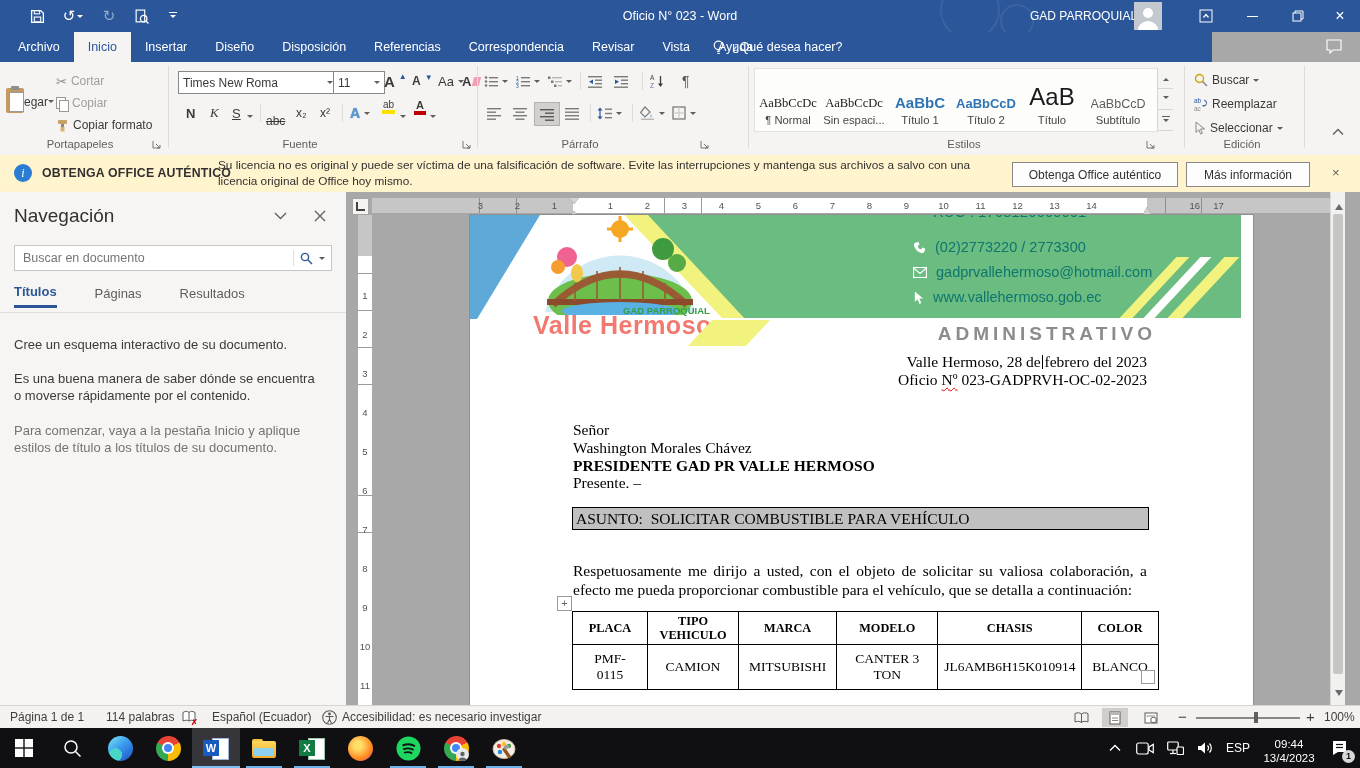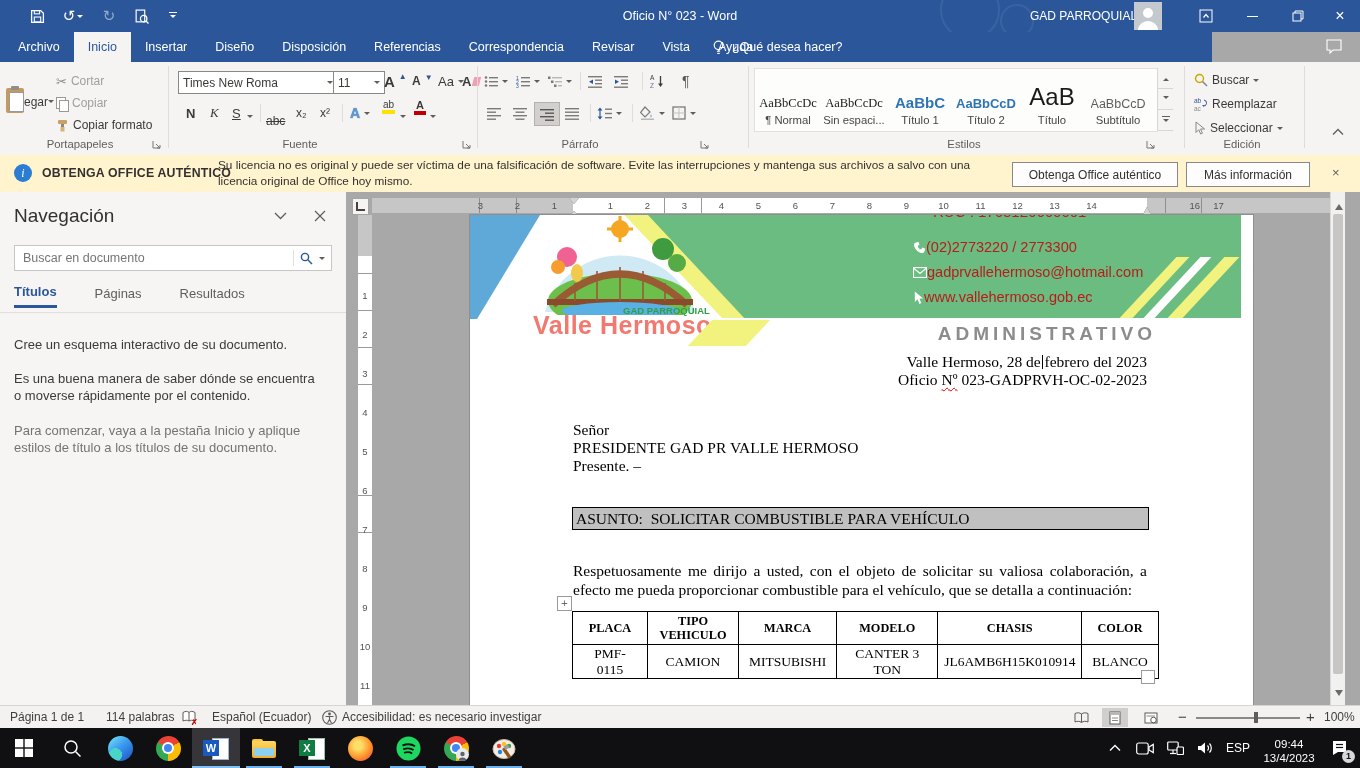--- a/index.html
+++ b/index.html
@@ -53,21 +53,21 @@
   .ntab{font-size:13px;color:#605e5c;margin-right:38px;padding-bottom:6px}
   .ntab.active{color:#2b579a;font-weight:bold;border-bottom:3px solid #2b579a}
 
   
   #docarea{left:346px;top:192px;width:999px;height:513px;background:#a8a8a8;overflow:hidden}
   .rulerbg{background:#c6c6c6}
   .rnum{flex:1;text-align:center;font-size:9.5px;color:#525252;line-height:15px}
   .vnum{flex:1;display:flex;align-items:center;justify-content:center;font-size:9.5px;color:#525252}
   #page{left:124px;top:23px;width:783px;height:490px;background:#fff;overflow:hidden;box-shadow:0 0 0 1px #8f8f8f}
   .serif{font-family:"Liberation Serif",serif;color:#000}
-  .contact{display:flex;align-items:center;color:#b91c1c;font-size:14.5px;white-space:nowrap}
+  .contact{display:flex;align-items:center;gap:9px;color:#0f766e;font-size:14.5px;white-space:nowrap}
   #doctable{border-collapse:collapse;table-layout:fixed;font-family:"Liberation Serif",serif}
   #doctable td,#doctable th{border:1px solid #000;text-align:center;vertical-align:middle;line-height:1.15;overflow:hidden}
   #doctable th{font-size:12.3px;font-weight:bold;height:30px;padding:1px 4px}
   #doctable td{font-size:13.5px;height:30px;padding:1px 10px}
 
   
   #statusbar{left:0;top:705px;width:1360px;height:23px;background:#f3f2f1;border-top:1px solid #d6d4d2;font-size:12px;color:#3f3e3d}
   #statusbar .it{line-height:22px;white-space:nowrap}
   .viewbtn{width:26px;height:19px;display:flex;align-items:center;justify-content:center}
   .viewbtn.sel{background:#d0cecd}
@@ -656,21 +656,22 @@
     <div class="a" style="left:0;top:108px;width:686px;text-align:right;font-size:19px;font-weight:bold;letter-spacing:4px;color:#8c8c8c">ADMINISTRATIVO</div>
 
     <div class="a serif" style="left:0;top:139px;width:677px;text-align:right;font-size:15.5px;line-height:16.5px">Valle Hermoso, 28 de febrero del 2023</div>
     <div class="a" style="left:572px;top:140px;width:1px;height:14px;background:#000"></div>
     <div class="a serif" style="left:0;top:156px;width:677px;text-align:right;font-size:15.5px">
       <span>Oficio</span>&nbsp;<span style="text-decoration:underline wavy #e00000 1px;text-underline-offset:2px">Nº</span>&nbsp;<span>023-GADPRVH-OC-02-2023</span>
     </div>
 
     <div class="a serif" style="left:103px;top:206px;font-size:15.5px;line-height:17.8px">
       <div>Señor</div>
-      <div style="font-weight:normal">PRESIDENTE GAD PR VALLE HERMOSO</div>
+      <div>Washington Morales Chávez</div>
+      <div style="font-weight:bold">PRESIDENTE GAD PR VALLE HERMOSO</div>
       <div>Presente. –</div>
     </div>
 
     <div class="a serif" style="left:102px;top:292px;width:572px;height:21px;background:#c0c0c0;border:1px solid #000;font-size:15.5px;line-height:21px;padding-left:3px;white-space:pre">ASUNTO:  SOLICITAR COMBUSTIBLE PARA VEHÍCULO</div>
 
     <div class="a serif" style="left:103px;top:347px;width:574px;font-size:15.5px;line-height:18.8px;text-align:justify">Respetuosamente me dirijo a usted, con el objeto de solicitar su valiosa colaboración, a efecto me pueda proporcionar combustible para el vehículo, que se detalla a continuación:</div>
 
     <div class="a" style="left:87px;top:381px;width:13px;height:13px;border:1px solid #9a9a9a;background:#fff;display:flex;align-items:center;justify-content:center;font-size:11px;color:#666;line-height:11px">+</div>
 
     <table class="a" id="doctable" style="left:102px;top:396px">
@@ -689,21 +690,21 @@
         <th>MARCA</th>
         <th>MODELO</th>
         <th>CHASIS</th>
         <th>COLOR</th>
       </tr>
       <tr>
         <td>PMF-0115</td>
         <td>CAMION</td>
         <td>MITSUBISHI</td>
         <td style="padding:1px 14px">CANTER 3 TON</td>
-        <td style="padding:1px 2px">JL6AMB6H15K010914</td>
+        <td style="padding:7px 2px">JL6AMB6H15K010914</td>
         <td>BLANCO</td>
       </tr>
     </tbody>
       </table>
 
     <div class="a" style="left:671px;top:455px;width:12px;height:12px;border:1px solid #9a9a9a;background:#fff"></div>
   </div>
 
   <div class="a" style="left:984px;top:0;width:15px;height:513px;background:#f1f1f0;border-left:1px solid #dadada">
     <div class="a" style="left:4px;top:8px;width:0;height:0;border:4px solid transparent;border-bottom:6px solid #6a6a6a"></div>

